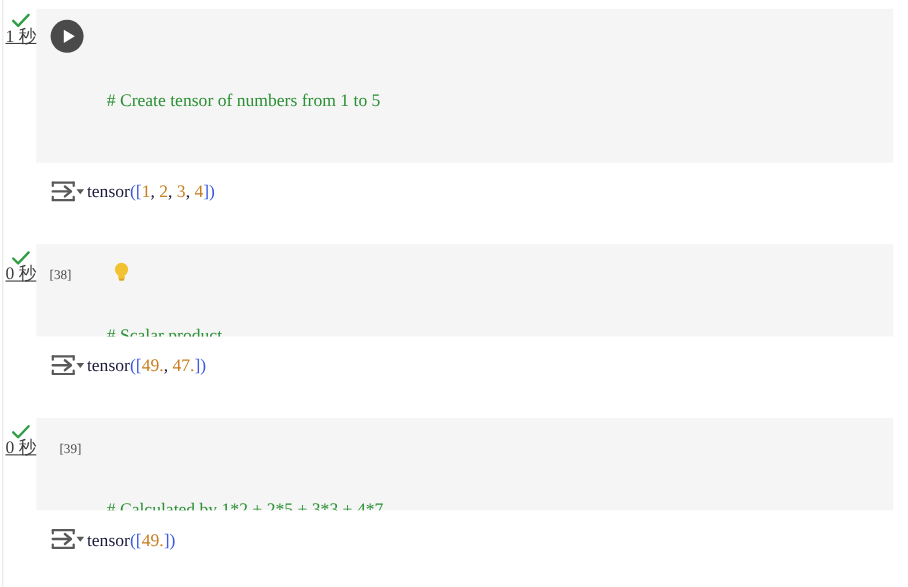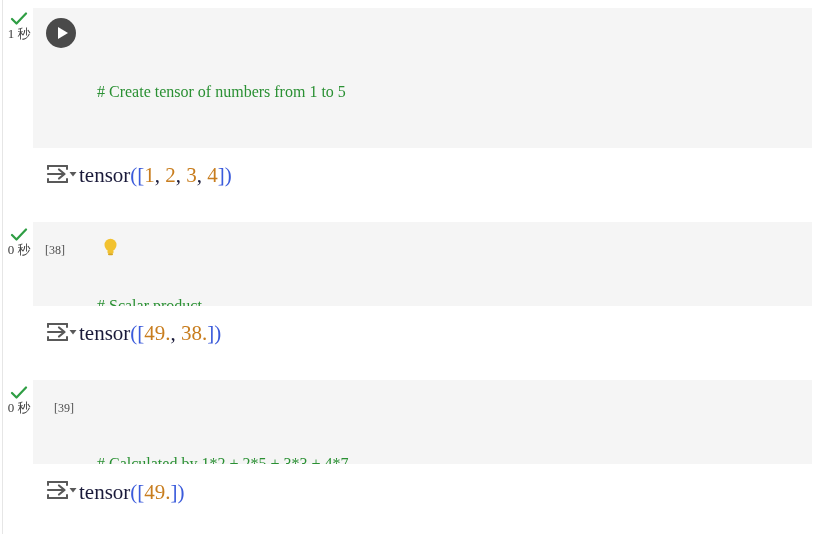--- a/index.html
+++ b/index.html
@@ -45,25 +45,26 @@
     display: block;
     height: 15px;
     line-height: 15px;
     color: #2f9e44;
     font-size: 15px;
     font-weight: bold;
   }
   .gutter-check svg { display: block; margin: 0 auto; }
   .gutter-time {
     display: block;
-    font-size: 13px;
+    font-size: 16px;
     line-height: 14px;
     color: #3d3d3d;
     font-family: "Liberation Serif", serif;
     white-space: nowrap;
+    text-decoration: underline;
   }
 
   
   .code-block {
     position: absolute;
     left: 33px;
     width: 779px;
     background: #f5f5f5;
   }
   .output-block {
@@ -128,21 +129,21 @@
     align-items: center;
   }
   .out-icon {
     width: 34px;
     height: 26px;
     position: relative;
     flex: 0 0 auto;
   }
   .out-text {
     font-family: "Liberation Serif", serif;
-    font-size: 21px;
+    font-size: 16px;
     line-height: 24px;
     color: #1a1a3a;
     white-space: pre;
   }
   .out-text .o-num { color: #c87d1e; }
   .out-text .o-br  { color: #3b5bdb; }
 
   
   .bulb {
     position: absolute;
@@ -231,21 +232,21 @@
         <path d="M3 4 V7" stroke="#595959" stroke-width="2" fill="none" stroke-linecap="round"></path>
         <path d="M22 4 V7" stroke="#595959" stroke-width="2" fill="none" stroke-linecap="round"></path>
         <path d="M3 20 H22" stroke="#595959" stroke-width="2" fill="none" stroke-linecap="round"></path>
         <path d="M3 20 V17" stroke="#595959" stroke-width="2" fill="none" stroke-linecap="round"></path>
         <path d="M22 20 V17" stroke="#595959" stroke-width="2" fill="none" stroke-linecap="round"></path>
         <path d="M3 12 H19" stroke="#595959" stroke-width="2.2" fill="none" stroke-linecap="round"></path>
         <path d="M14 7.5 L19.5 12 L14 16.5" stroke="#595959" stroke-width="2.2" fill="none" stroke-linecap="round" stroke-linejoin="round"></path>
         <path d="M24.5 10 L31.5 10 L28 14.5 Z" fill="#595959"></path>
       </svg>
     </span>
-    <span class="out-text"><span class="t-plain">tensor</span><span class="o-br">(</span><span class="o-br">[</span><span class="o-num">49.</span><span class="t-plain">,&nbsp;</span><span class="o-num">38.</span><span class="o-br">])</span></span>
+    <span class="out-text"><span class="t-plain">tensor</span><span class="o-br">(</span><span class="o-br">[</span><span class="o-num">49.</span><span class="t-plain">,&nbsp;</span><span class="o-num">47.</span><span class="o-br">])</span></span>
   </div>
 
   <div class="code-block" style="top:380px; height:84px;"></div>
 
   <div class="gutter-item" style="top:386px;">
     <span class="gutter-check">
       <svg width="18" height="14" viewBox="0 0 18 14" aria-hidden="true">
         <path d="M2 7 L6.5 11.5 L16 1.5" fill="none" stroke="#2f9e44" stroke-width="2.2" stroke-linecap="round" stroke-linejoin="round"></path>
       </svg>
     </span>

